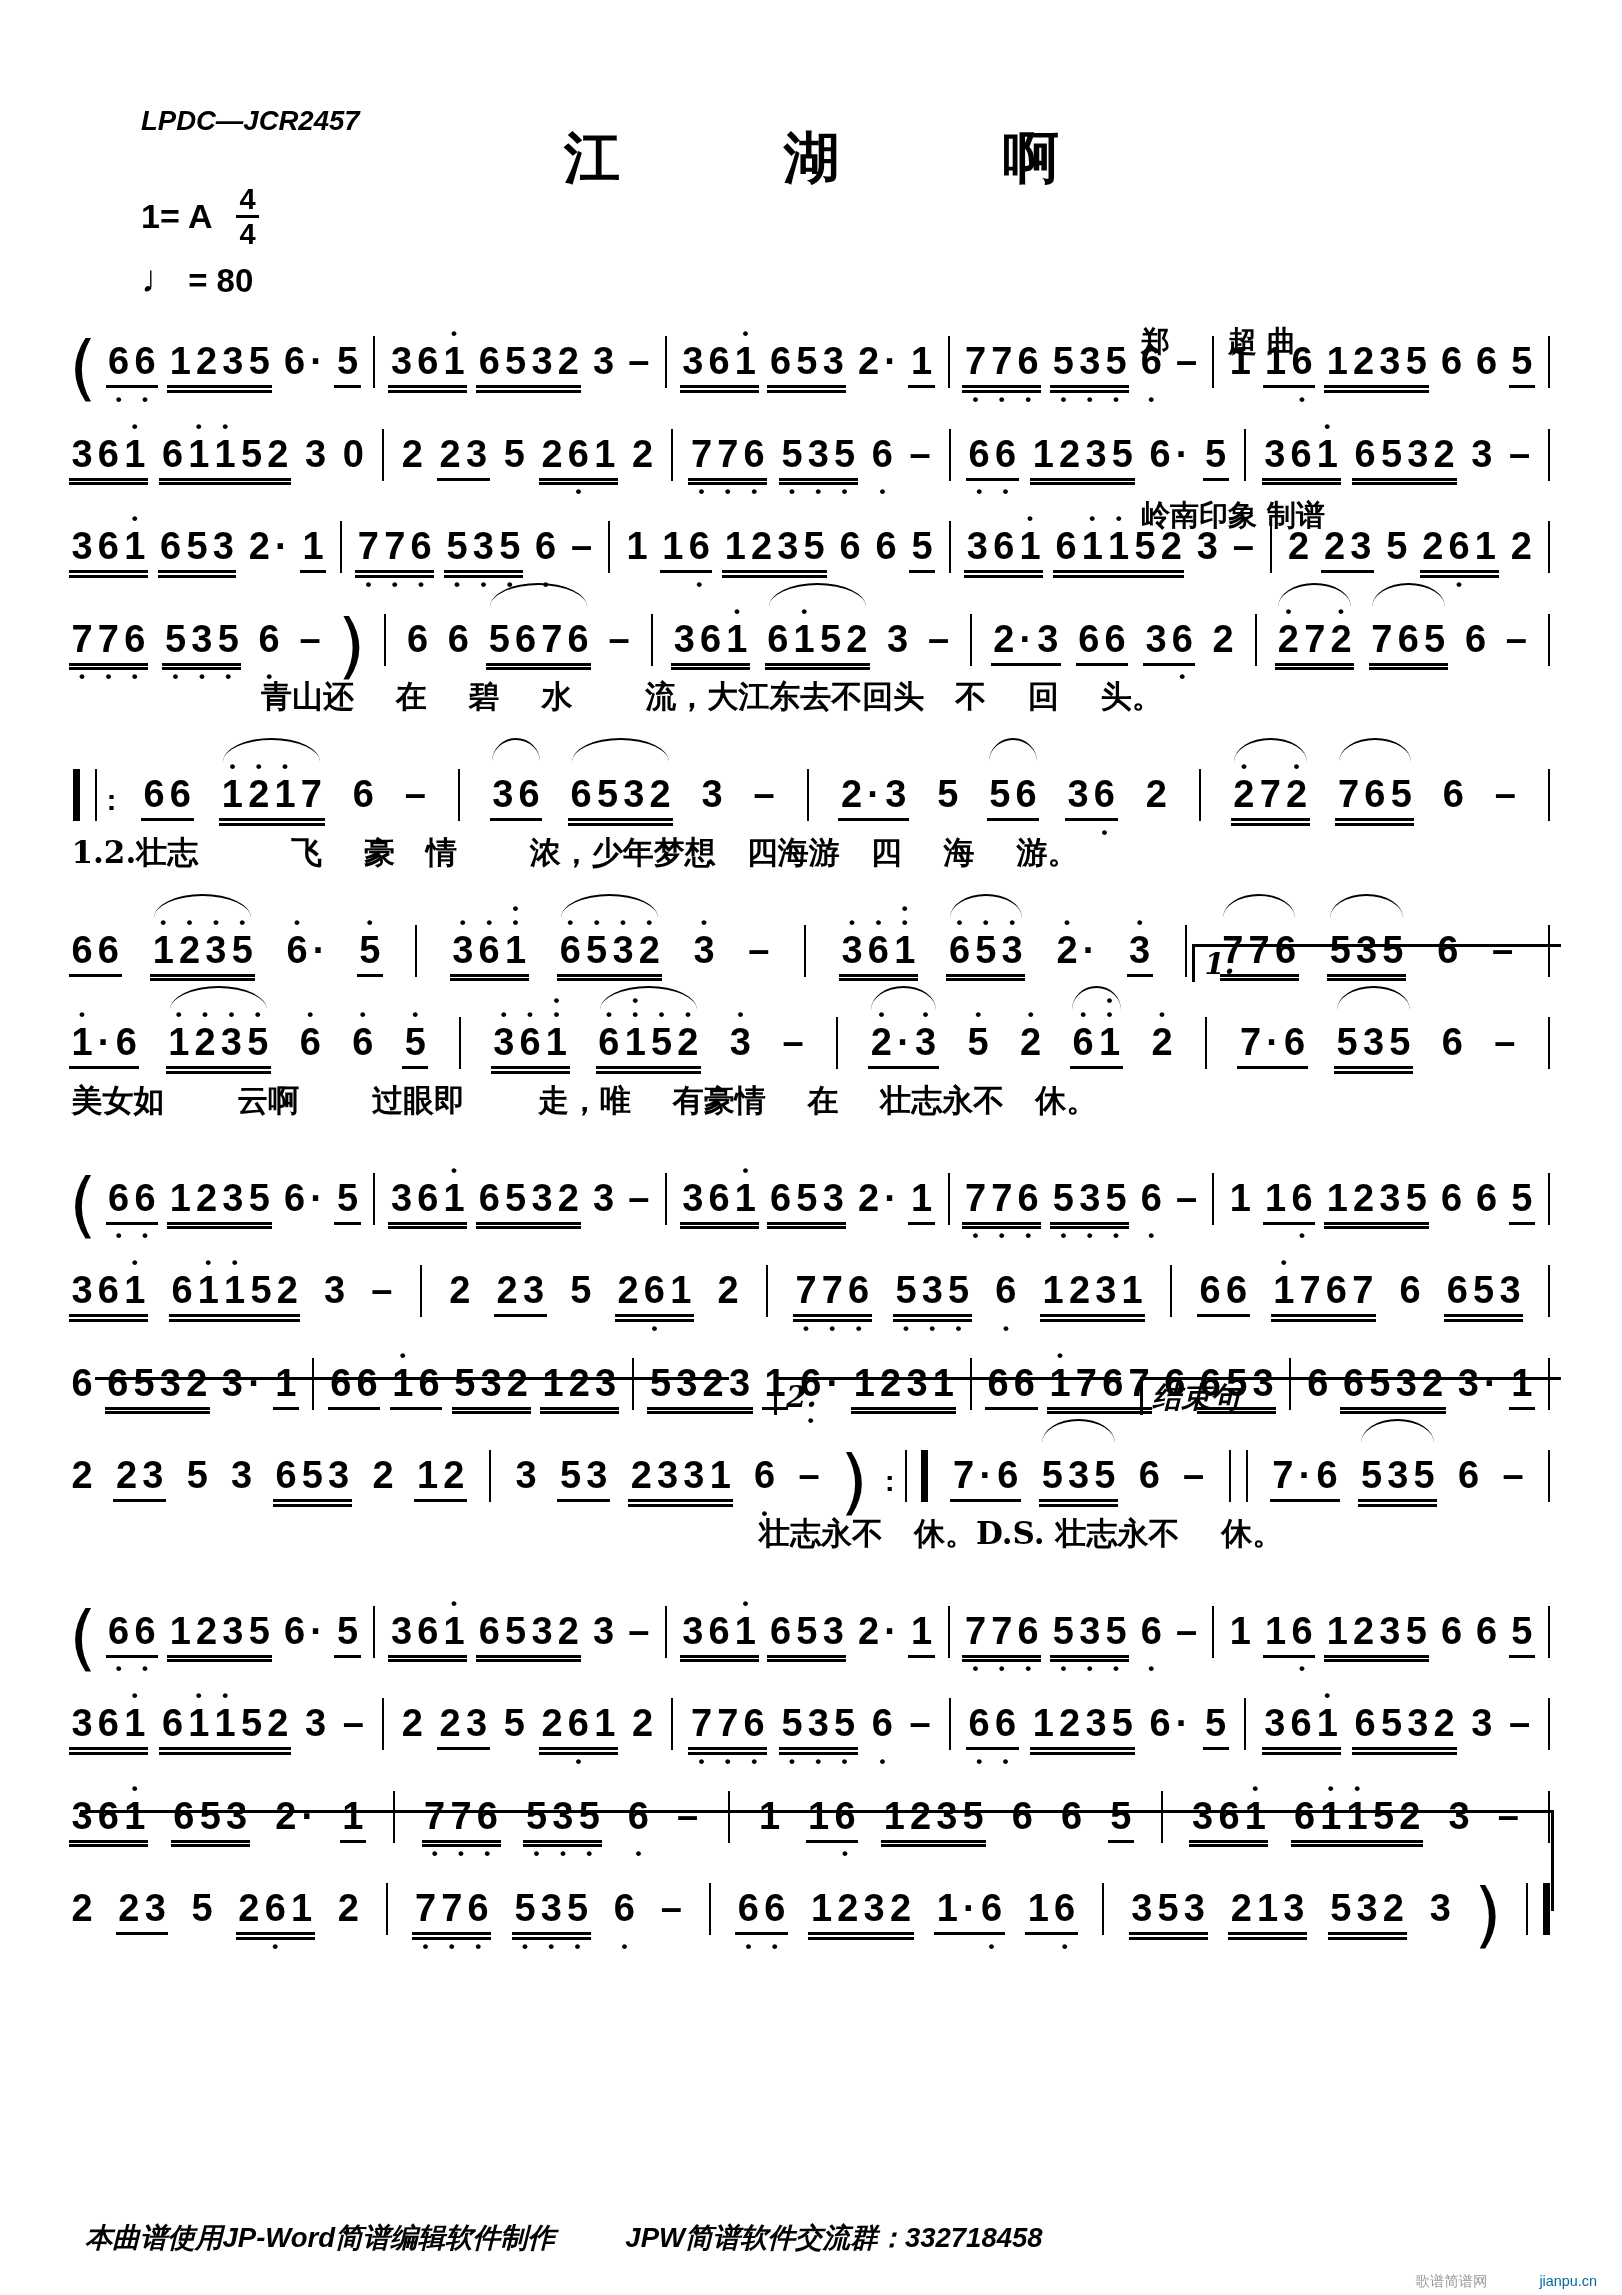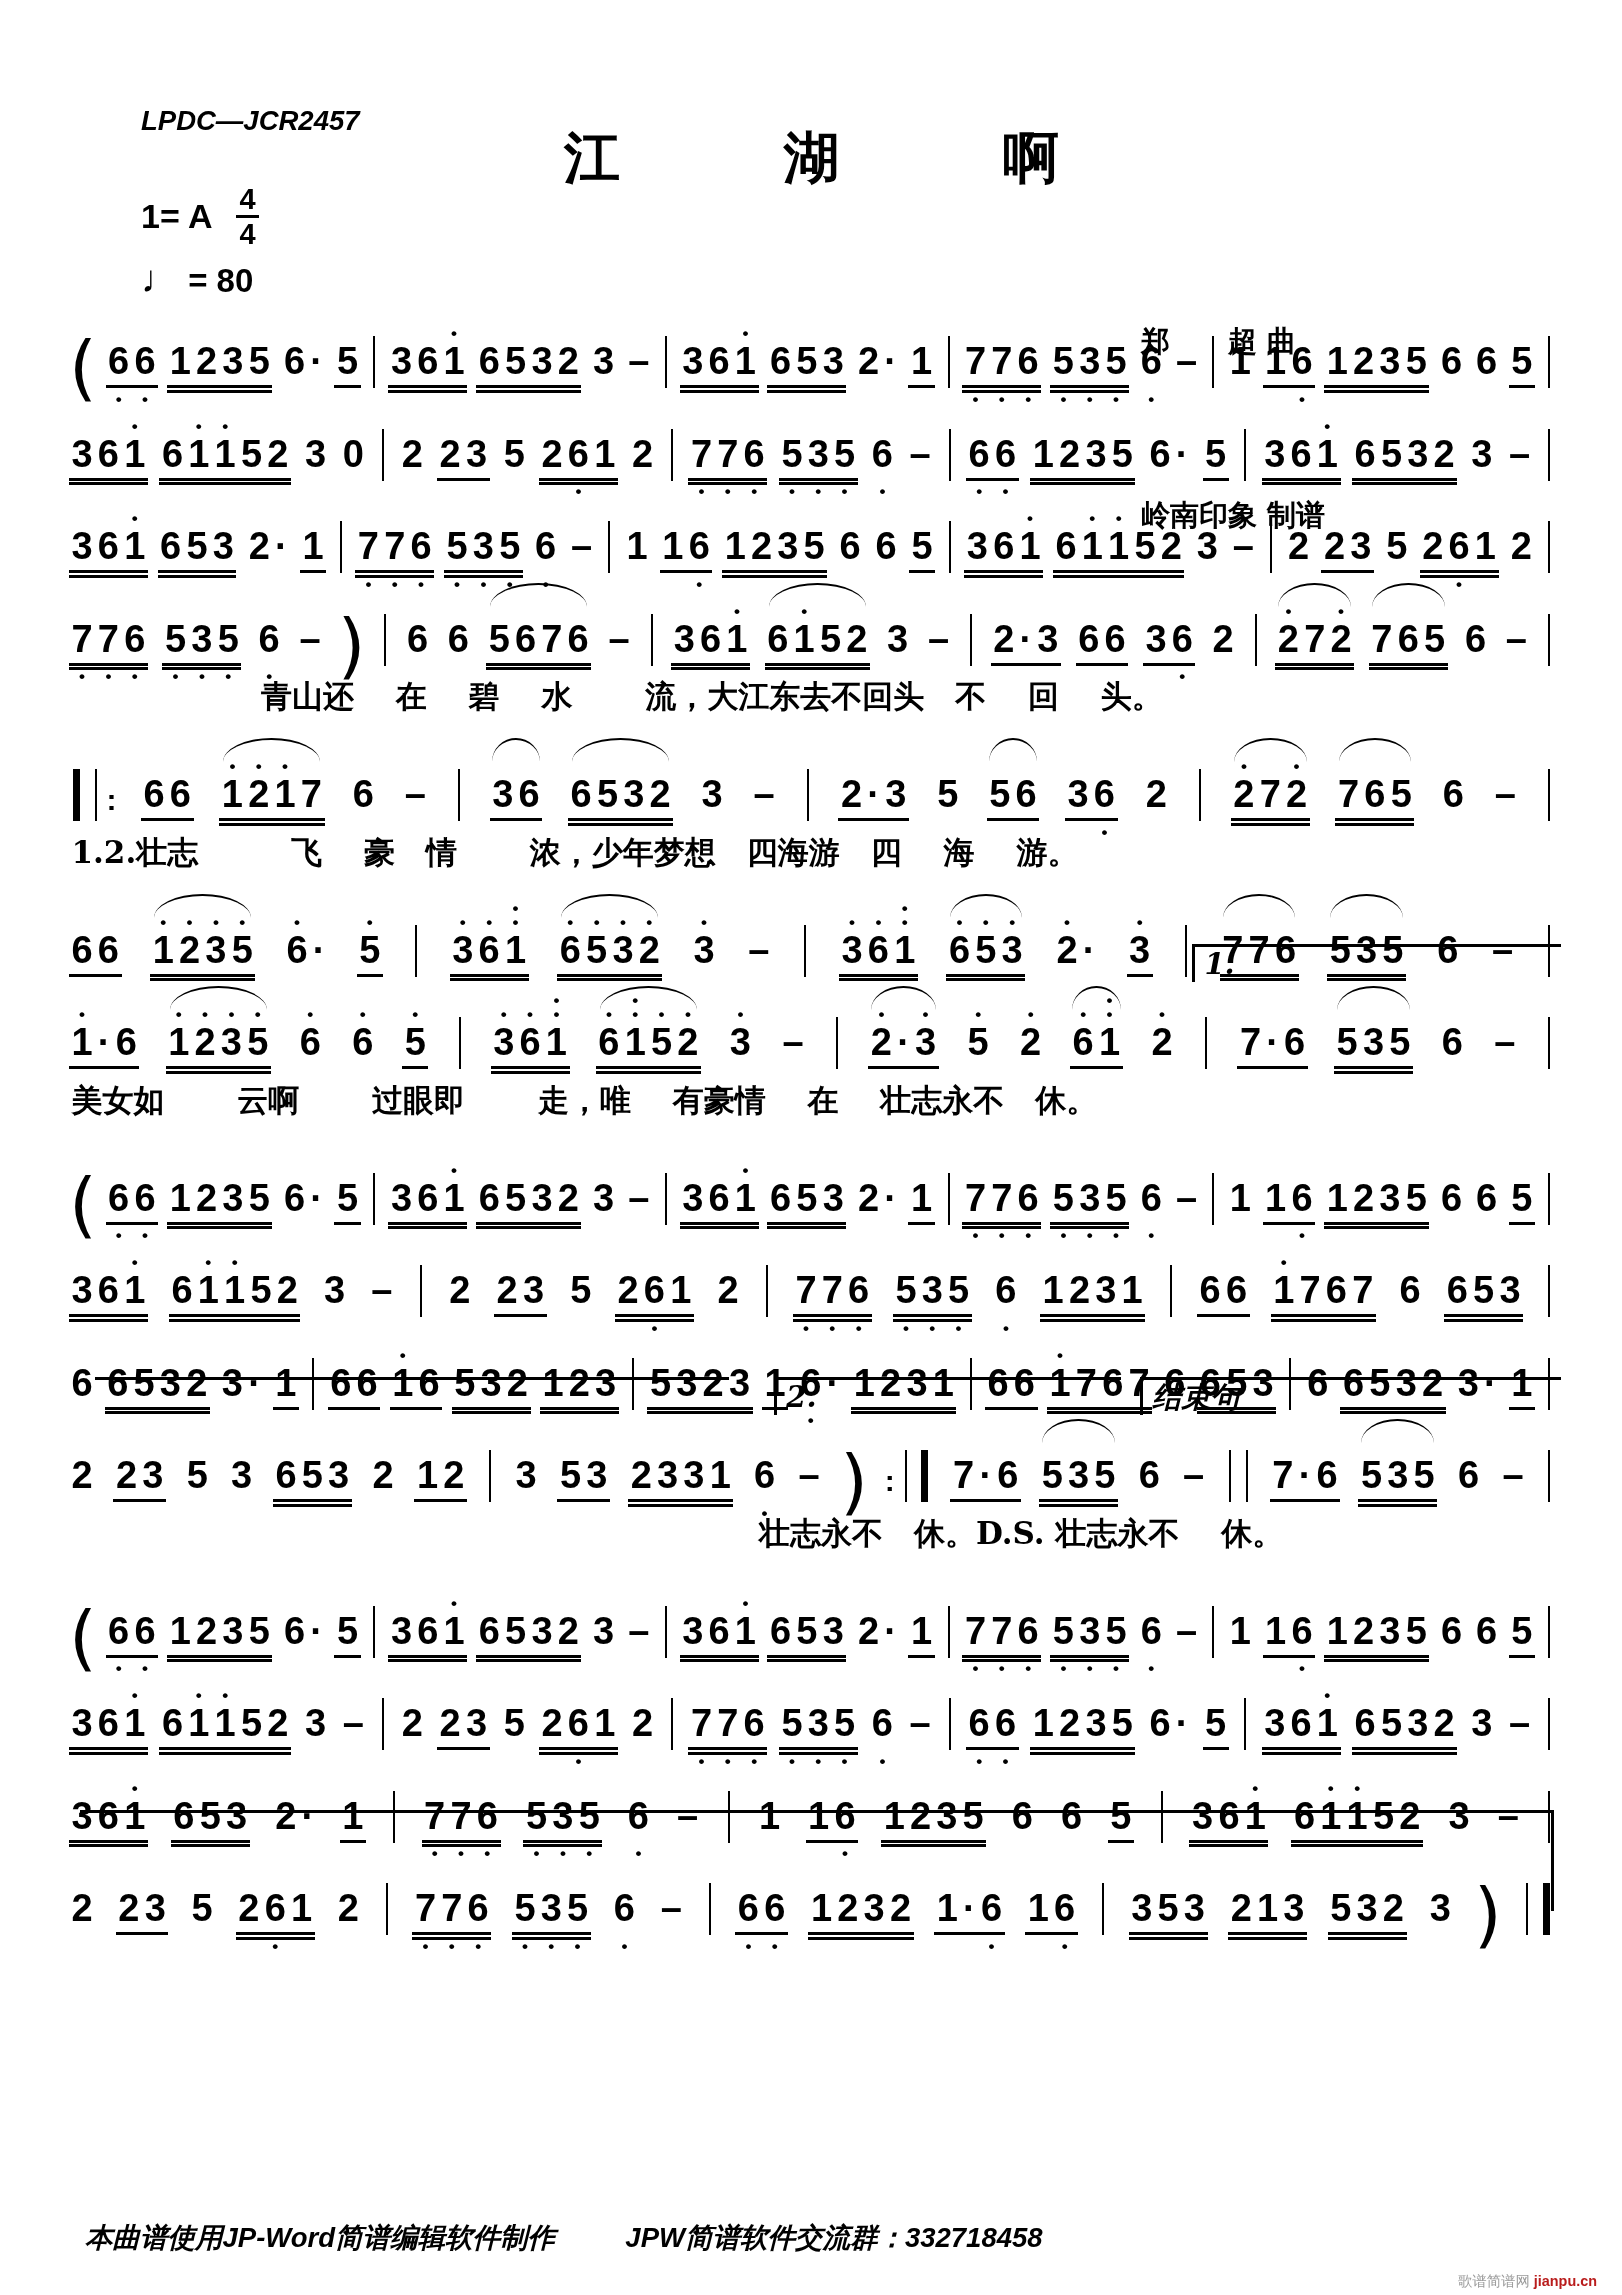--- a/index.html
+++ b/index.html
@@ -41,21 +41,21 @@
   .volta{position:absolute;border-top:3.3px solid #000;height:35px;top:-43px;}
   .volta.eleft{border-left:3.3px solid #000;}
   .volta.eright{border-right:3.3px solid #000;height:98px;}
   .volta b{position:absolute;left:9.2px;top:2.6px;font-family:"DejaVu Serif","Liberation Serif",serif;
            font-style:italic;font-size:29px;line-height:1;}
   .lyr{position:relative;font-family:"DejaVu Serif","Liberation Serif",serif;font-weight:bold;
        font-size:31px;height:63px;line-height:1.3;white-space:pre;}
   
   .footer{position:absolute;left:85px;top:2118px;font-size:27.5px;font-weight:bold;font-style:italic;line-height:1.75;white-space:pre;}
   .watermark{position:absolute;right:26px;bottom:3.9px;font-size:14.4px;color:#9a9a9a;}
-  .watermark .wm2{color:#b91c1c;font-weight:bold;}
+  .watermark .wm2{color:#0369a1;font-weight:normal;margin-left:48px;}
 </style>
 </head>
 <body>
 
 <div class="page">
   <div class="catalog">LPDC—JCR2457</div>
   <div class="title">江 湖 啊</div>
   <div class="keysig">
     <span>1= A</span>
     <span class="frac">

